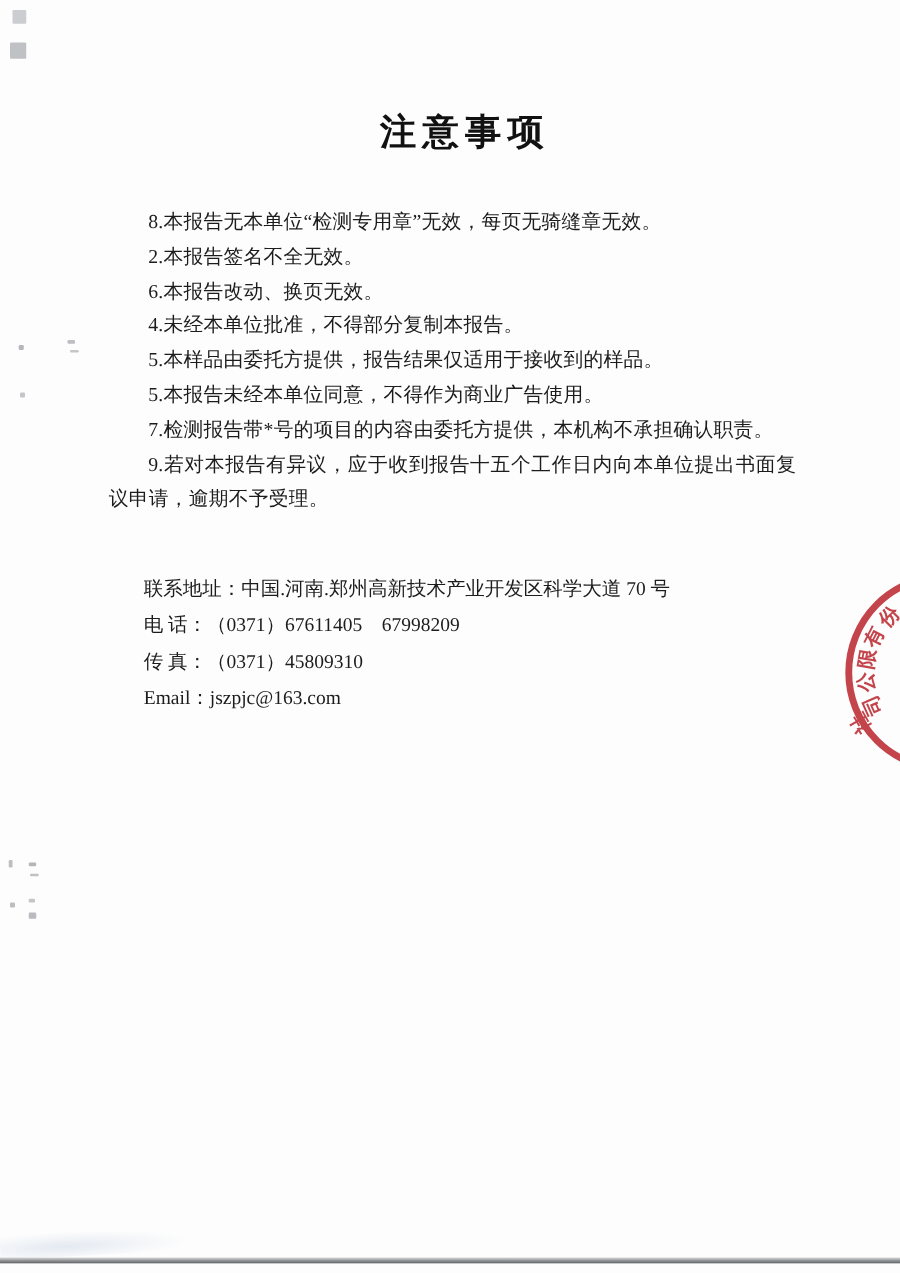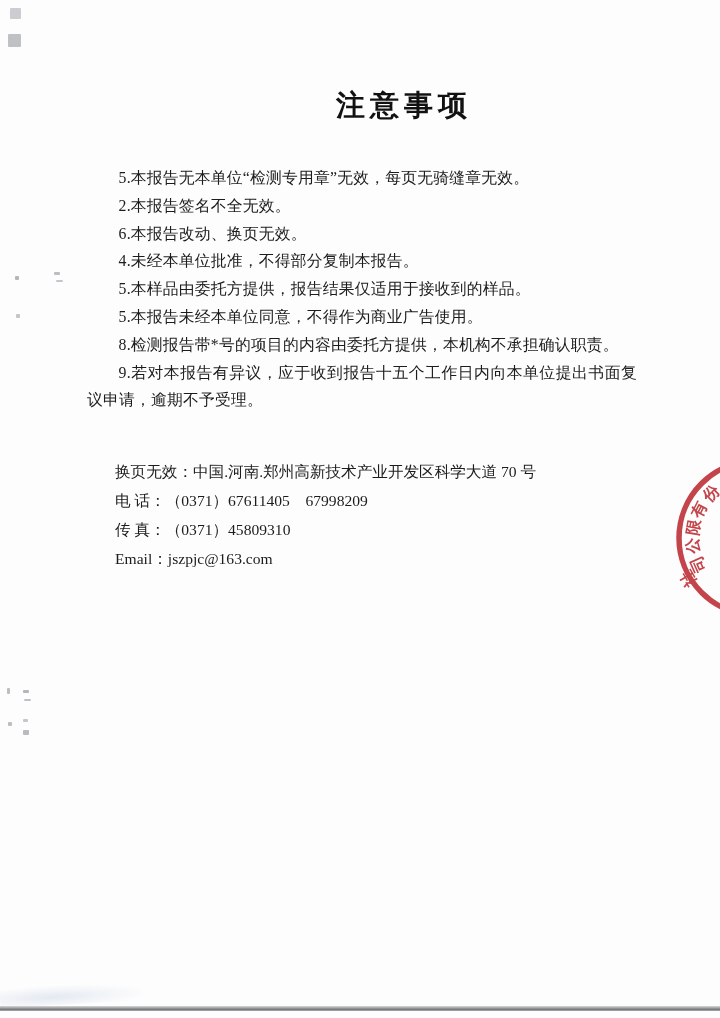--- a/index.html
+++ b/index.html
@@ -16,21 +16,21 @@
     color:#1c1c1c;
   }
   .content{
     position:absolute;
     left:0;top:0;right:0;
     padding:86px 83px 0 87px;
   }
   .title{
     margin:0 0 38px 0;
     position:relative;
-    left:42px;
+    left:10px;
     text-align:center;
     font-size:29px;
     font-weight:bold;
     letter-spacing:5px;
     color:#111;
     font-family:Liberation Mono, monospace;
   }
   .notes p{
     margin:0;
     font-size:15.8px;
@@ -79,32 +79,32 @@
 </style>
 </head>
 <body>
 
 <div class="page">
 
   <div class="content">
     <h1 class="title">注意事项</h1>
 
     <div class="notes">
-      <p>5.本报告无本单位“检测专用章”无效，每页无骑缝章无效。</p>
+      <p>8.本报告无本单位“检测专用章”无效，每页无骑缝章无效。</p>
       <p>2.本报告签名不全无效。</p>
       <p>6.本报告改动、换页无效。</p>
       <p>4.未经本单位批准，不得部分复制本报告。</p>
       <p>5.本样品由委托方提供，报告结果仅适用于接收到的样品。</p>
       <p>5.本报告未经本单位同意，不得作为商业广告使用。</p>
-      <p>8.检测报告带*号的项目的内容由委托方提供，本机构不承担确认职责。</p>
+      <p>7.检测报告带*号的项目的内容由委托方提供，本机构不承担确认职责。</p>
       <p>9.若对本报告有异议，应于收到报告十五个工作日内向本单位提出书面复议申请，逾期不予受理。</p>
     </div>
 
     <div class="contact">
-      <div class="contact-line"><span>换页无效：</span><span>中国.河南.郑州高新技术产业开发区科学大道 70 号</span></div>
+      <div class="contact-line"><span>联系地址：</span><span>中国.河南.郑州高新技术产业开发区科学大道 70 号</span></div>
       <div class="contact-line"><span>电 话：</span><span>（0371）67611405　67998209</span></div>
       <div class="contact-line"><span>传 真：</span><span>（0371）45809310</span></div>
       <div class="contact-line"><span>Email：</span><span>jszpjc@163.com</span></div>
     </div>
   </div>
 
   <svg class="stamp-svg" viewBox="0 0 240 240">
     <circle cx="120" cy="118" r="77" fill="none" stroke-width="5.5" stroke="#c03a40"></circle>
     <text class="stamp-char" x="79" y="77" transform="rotate(-45 79 77)" text-anchor="middle" fill="#c03a40">份</text>
     <text class="stamp-char" x="68" y="92" transform="rotate(-63 68 92)" text-anchor="middle" fill="#c03a40">有</text>

